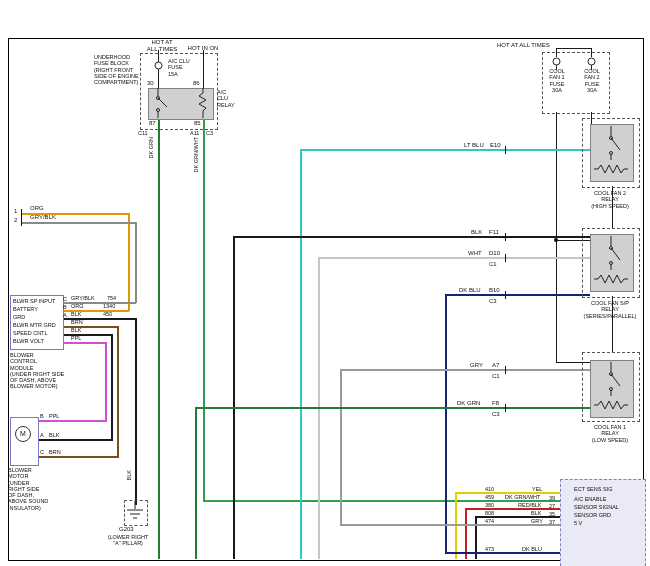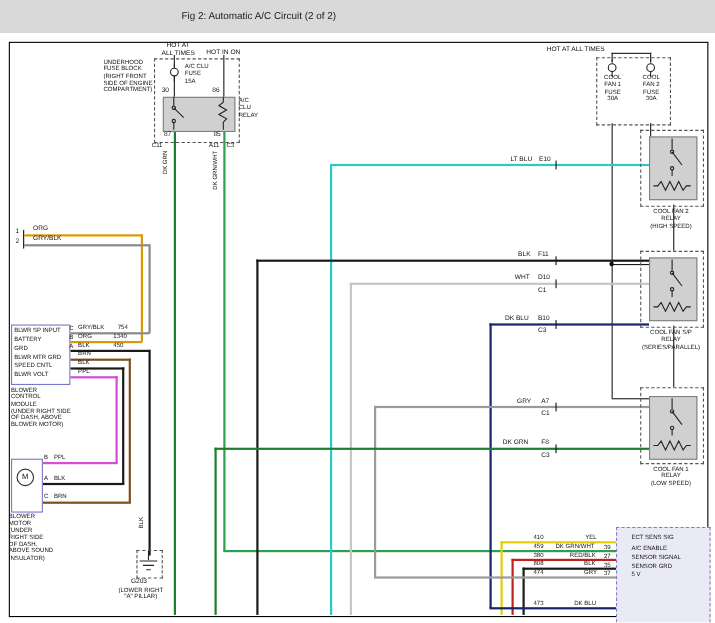--- a/index.html
+++ b/index.html
@@ -21,23 +21,20 @@
   .vt{writing-mode:vertical-rl;transform:rotate(180deg);}
   .sym{position:absolute;overflow:visible;}
   .mcirc{position:absolute;width:14px;height:14px;border:1px solid #333;border-radius:50%;
          font-size:7px;line-height:14px;text-align:center;}
 </style>
 </head>
 <body>
 
 <div class="screen">
 
-  <div class="titlebar">
-    <span class="title">Fig 2: Automatic A/C Circuit (2 of 2)</span>
-  </div>
 
   <div class="frame"></div>
 
   <div class="w" style="left: 158px; top: 50px; width: 1px; height: 38px; background: rgb(26, 26, 26);"></div>
   <div class="w" style="left: 203px; top: 50px; width: 1px; height: 38px; background: rgb(26, 26, 26);"></div>
 
   <div class="w" style="left: 556px; top: 48px; width: 36px; height: 1px; background: rgb(26, 26, 26);"></div>
   <div class="w" style="left: 556px; top: 48px; width: 1px; height: 8px; background: rgb(26, 26, 26);"></div>
   <div class="w" style="left: 591px; top: 48px; width: 1px; height: 8px; background: rgb(26, 26, 26);"></div>
   <div class="w" style="left: 556px; top: 112px; width: 1px; height: 250px; background: rgb(26, 26, 26);"></div>

